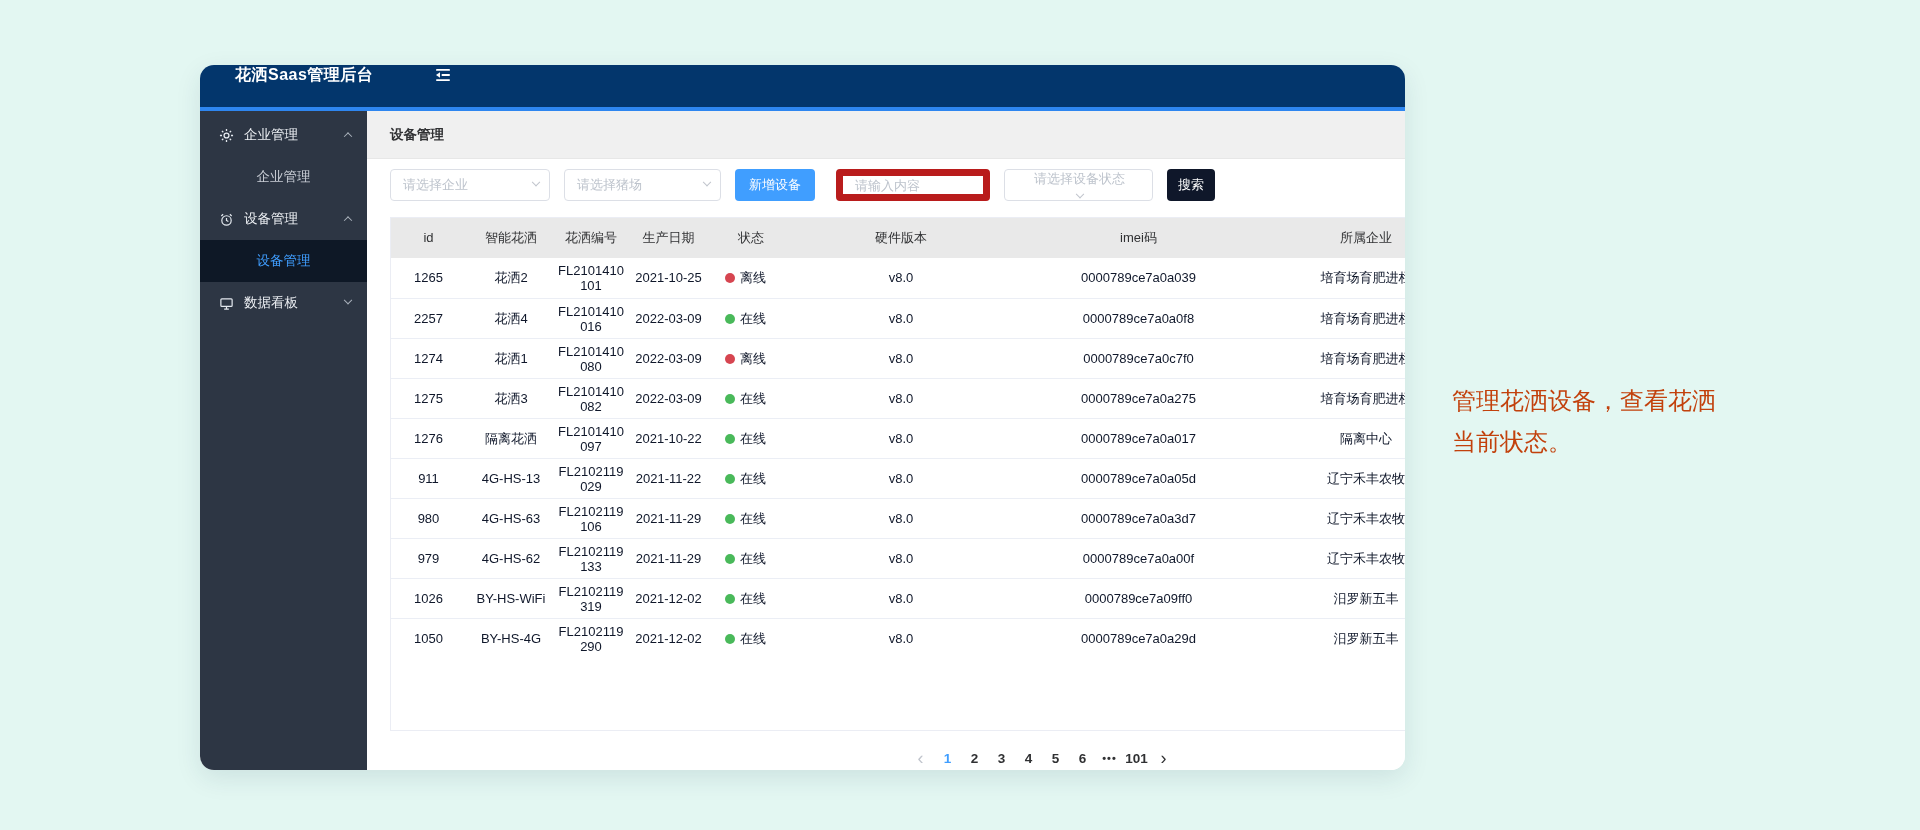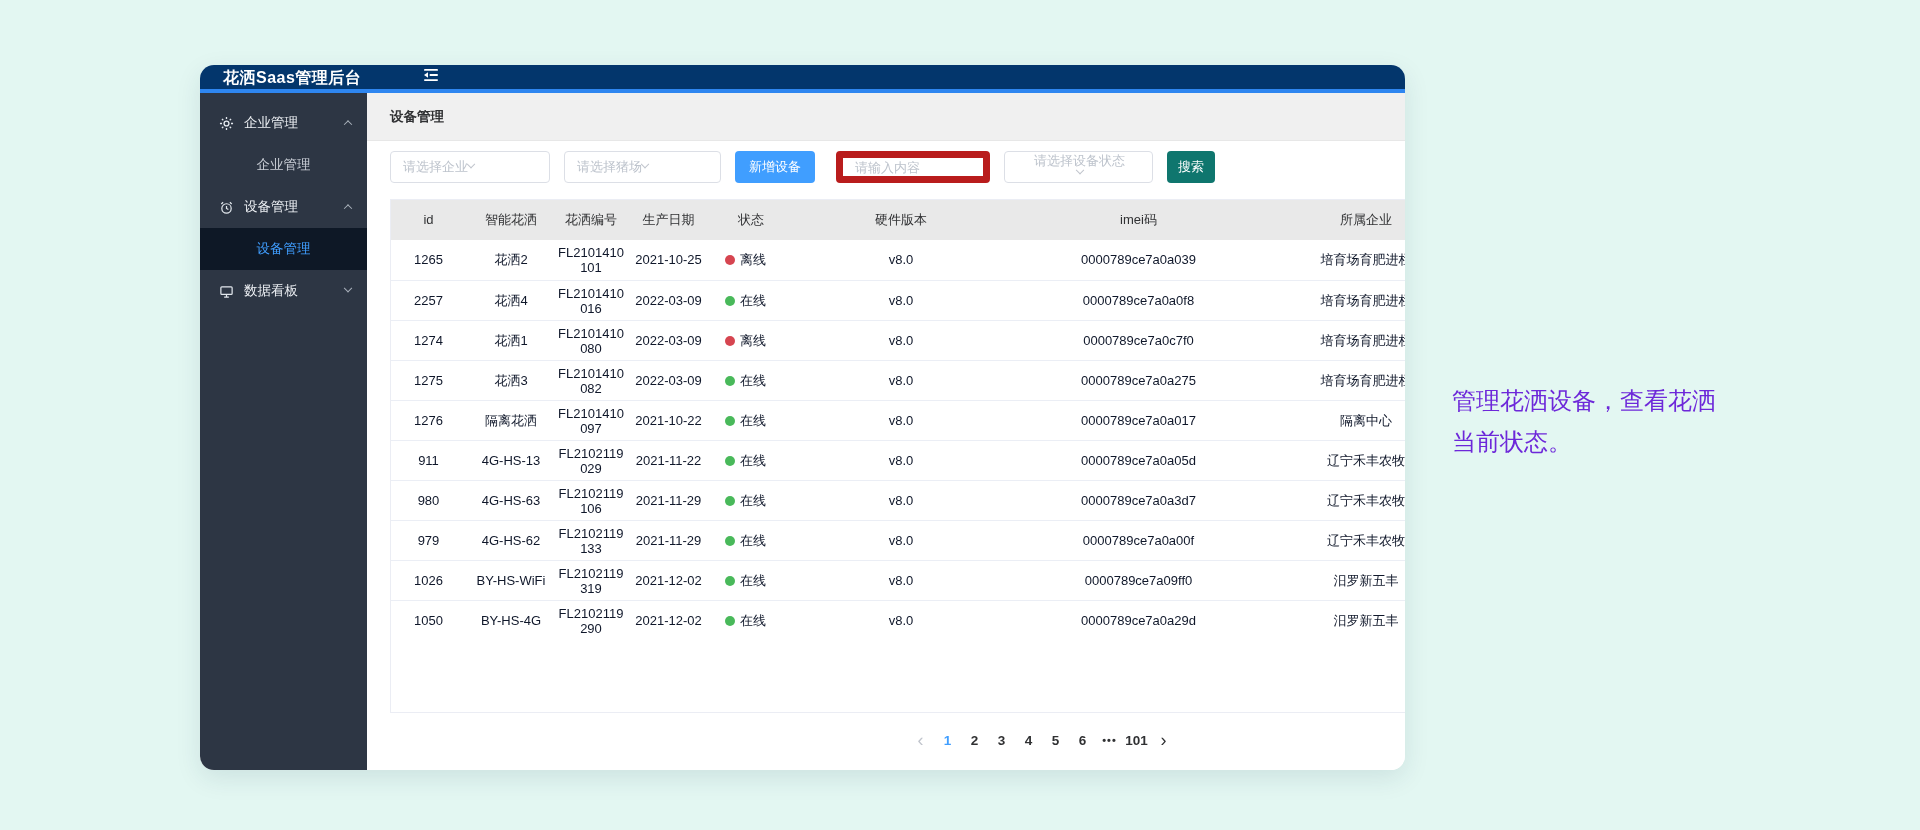--- a/index.html
+++ b/index.html
@@ -5,62 +5,62 @@
   * { margin:0; padding:0; box-sizing:border-box; }
   html,body { width:1920px; height:830px; }
   body { font-family:"Liberation Sans","DejaVu Sans",sans-serif; background:#e3f7f2; }
   .stage { position:relative; width:1920px; height:830px; overflow:hidden; }
 
   
   .window { position:absolute; left:200px; top:65px; width:1205px; height:705px;
             border-radius:14px; overflow:hidden; background:#fff;
             box-shadow:0 8px 26px rgba(10,50,80,.10); display:flex; flex-direction:column; }
 
-  .hdr { height:24px; background:#03366c; display:flex; align-items:flex-end; flex:0 0 auto; }
+  .hdr { height:42px; background:#03366c; display:flex; align-items:flex-start; flex:0 0 auto;padding-left:12px; }
   .hdr-title { color:#fff; font-size:16px; font-weight:bold; letter-spacing:.5px; padding-left:23px; }
   .fold { margin-left:60px; display:flex; align-items:center; cursor:pointer; }
   .blue-line { height:4px; background:#2e86f0; flex:0 0 auto; }
 
   .main { flex:1; display:flex; min-height:0; }
 
   
-  .sidebar { width:167px; background:#2d3644; flex:0 0 auto; padding-top:9px; }
+  .sidebar { width:167px; background:#2d3644; flex:0 0 auto; padding-top:3px; }
   .m-item { height:42px; display:flex; align-items:center; padding:0 16px 0 19px;
             color:#eef1f5; font-size:13.5px; cursor:pointer; }
   .m-item .micon { display:flex; align-items:center; margin-right:10px; color:#e3e8ee; }
   .m-item .grow { flex:1; }
   .chev { display:inline-block; width:6px; height:6px; border-right:1.4px solid #aab2bc;
           border-bottom:1.4px solid #aab2bc; }
   .chev.up { transform:rotate(-135deg) translate(-1px,-1px); }
   .chev.down { transform:rotate(45deg) translate(-2px,-2px); }
   .s-item { height:42px; display:flex; align-items:center; justify-content:center;
             color:#c9ced6; font-size:13.5px; cursor:pointer; }
   .s-item.active { background:#0e1826; color:#409eff; }
 
   
   .content { flex:1; background:#fff; display:flex; flex-direction:column; min-width:0; }
   .crumb { height:48px; background:#f0f0f0; border-bottom:1px solid #e7e7e7;
            display:flex; align-items:center; padding-left:23px;
            font-size:13.5px; font-weight:bold; color:#303133; flex:0 0 auto; }
 
   .filters { display:flex; align-items:center; margin:10px 0 0 23px; height:32px; flex:0 0 auto; }
   .sel { height:32px; border:1px solid #dcdfe6; border-radius:4px; background:#fff;
-         display:flex; align-items:center; 
+         display:flex; align-items:center; justify-content:space-between;
          padding:0 10px 0 12px; color:#bdc3cc; font-size:13px; cursor:pointer; }
   .sel .chev { border-color:#c0c4cc; }
   .sel1 { width:160px; margin-right:14px; } .sel2 { width:157px; margin-right:14px; }
   .sel3 { width:149px; margin-right:14px;flex-direction:column; }
   .txt { height:32px; width:154px; border:7px solid #b91c1c; border-radius:4px;
          padding:0 12px; font-size:13px; color:#333; margin-right:14px; outline:none;
          font-family:"Liberation Sans","DejaVu Sans",sans-serif; }
   .txt::placeholder { color:#bdc3cc; }
   .btn { height:32px; border:none; border-radius:4px; color:#fff; font-size:13px;
          cursor:pointer; font-family:"Liberation Sans","DejaVu Sans",sans-serif; }
   .btn-add { width:80px; background:#409eff; margin-right:21px; }
-  .btn-search { width:48px; background:#0f766e; }
+  .btn-search { width:48px; background:#0f172a; }
 
   
   .table-box { margin:16px 0 0 23px; width:calc(100% - 23px); height:514px;
                border:1px solid #ebedf4; border-right:none; overflow:hidden; flex:0 0 auto; }
   .tbl { width:1075px; }
   .t-head { display:flex; background:#e9e9e9; height:40px; align-items:center;
             font-size:13px; font-weight:normal; color:#303133; }
   .t-row { display:flex; height:40px; align-items:center; border-top:1px solid #ebeef5;
            font-size:13px; color:#0f172a; background:#fff; }
   .t-row:first-child { border-top:none; }
@@ -77,21 +77,21 @@
            font-size:13.5px; font-weight:bold; color:#303133; flex:0 0 auto; }
   .pg { min-width:27px; height:28px; display:flex; align-items:center; justify-content:center;
         cursor:pointer; }
   .pg.active { color:#409eff; }
   .pg.arrow { font-size:18px; font-weight:normal; }
   .pg.arrow.prev { color:#c0c4cc; }
   .pg.dots { letter-spacing:1px; font-size:11px; }
 
   
   .note { position:absolute; left:1452px; top:380px; width:272px;
-          font-size:24px; line-height:41px; color:#6d28d9; }
+          font-size:24px; line-height:41px; color:#c2410c; }
 </style>
 </head>
 <body>
 
 <div class="stage">
 
   <div class="window">
 
     <div class="hdr">
       <div class="hdr-title">花洒Saas管理后台</div>

